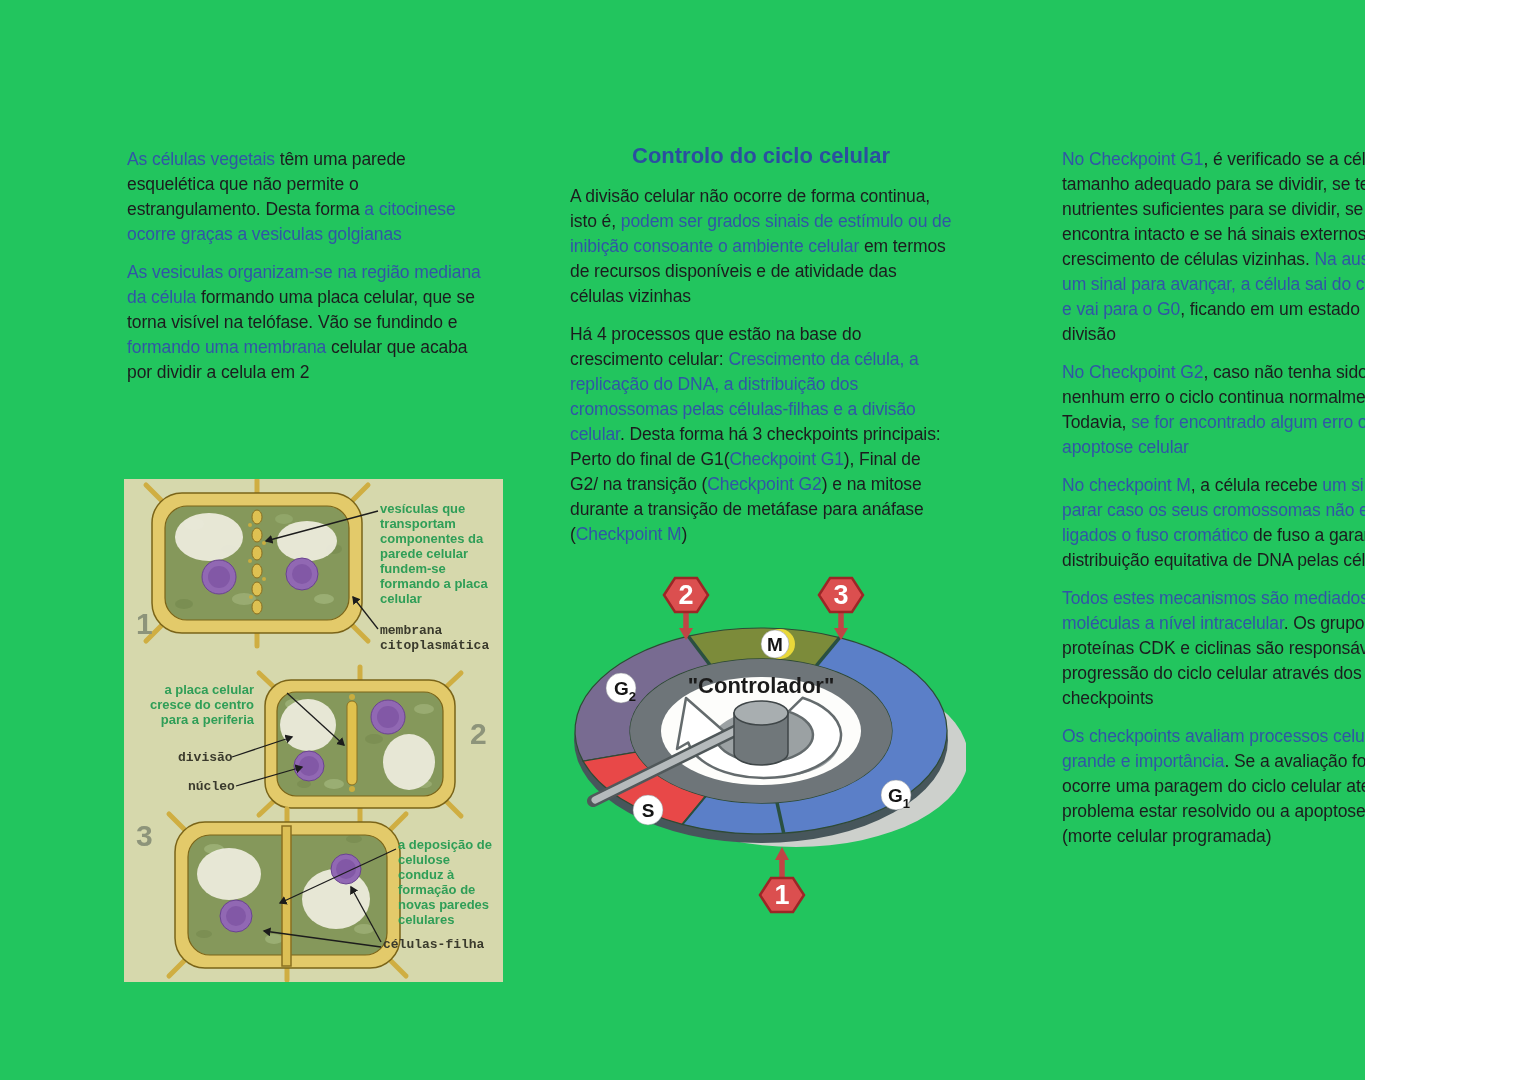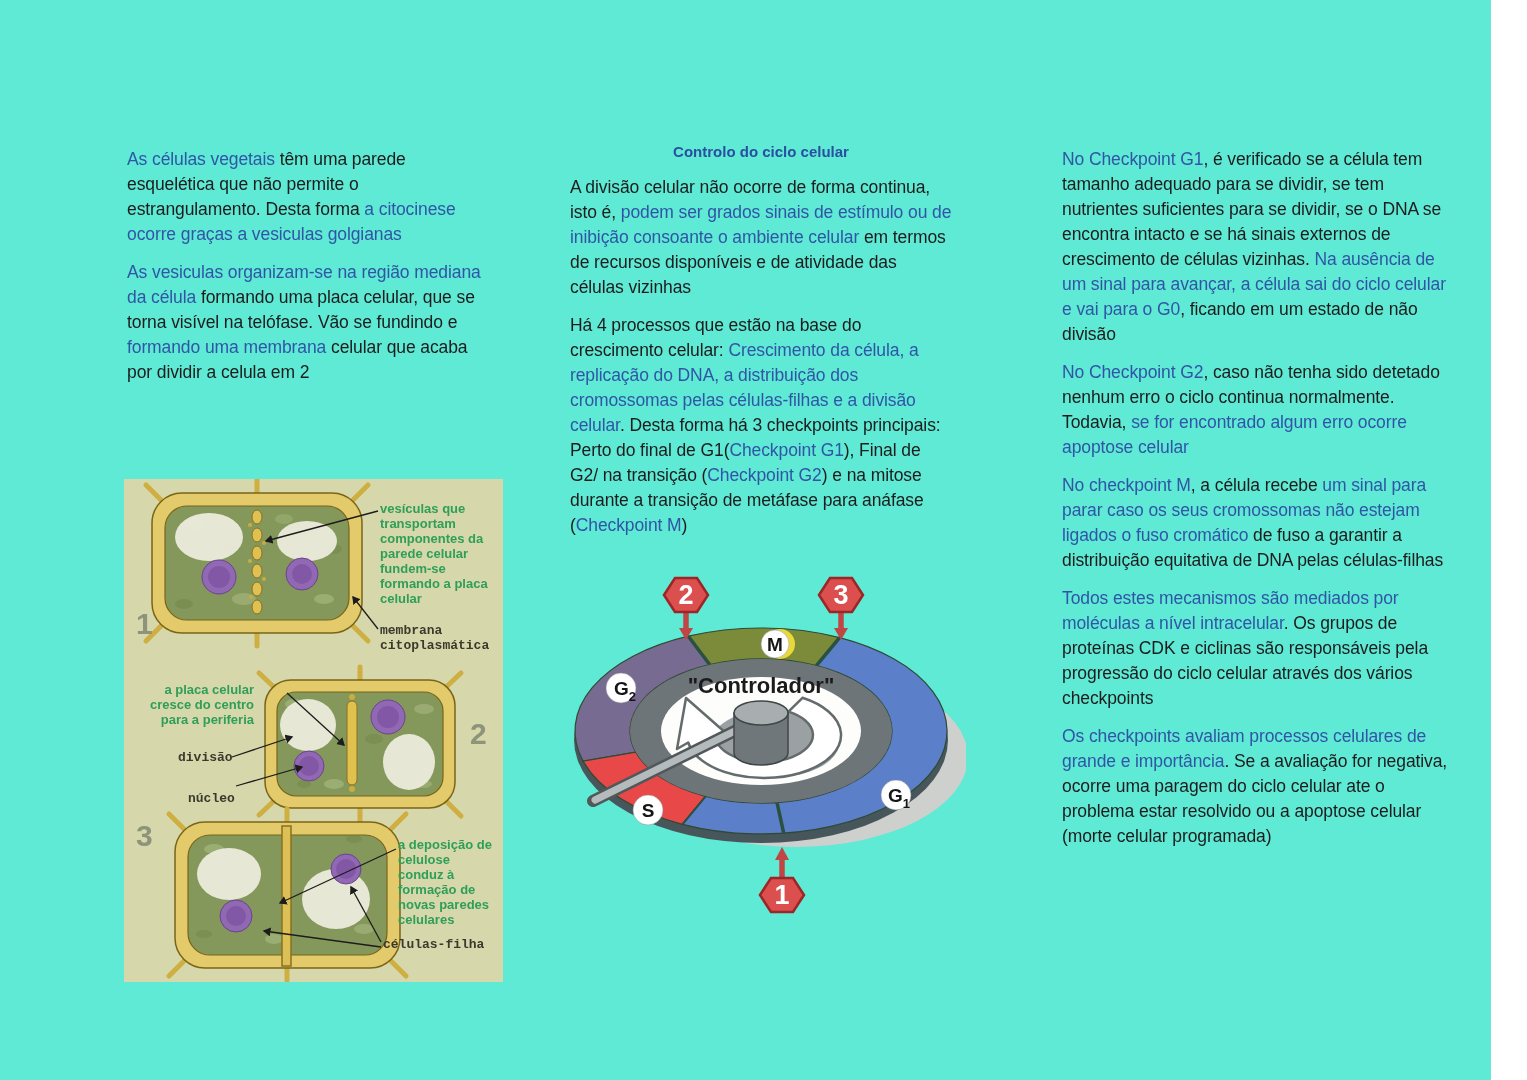--- a/index.html
+++ b/index.html
@@ -1,22 +1,22 @@
 <!DOCTYPE html>
 <html style="--text-blue: #3155a6; --text-black: #1c1c1e; --title-blue: #2b4fa0; --figure-bg: #d6d8ac; --figure-label-green: #2f9e57; --figure-label-dark: #3a3a2c; --stage-number: #8d947a; --phase-g1: #5b7fc8; --phase-g2: #786b91; --phase-s: #e84848; --phase-m: #7c8b3a; --marker-red: #db4f4f;"><head>
 <meta charset="utf-8">
 <style>
   html,body{margin:0;padding:0;background:#ffffff;}
-  .page{position:relative;width:1491px;height:1080px;background:#5eead4;overflow:hidden;
+  .page{position:relative;width:1365px;height:1080px;background:#22c55e;overflow:hidden;
         font-family:"Liberation Sans",sans-serif;}
   .col{position:absolute;}
   .col p{margin:0 0 13px 0;font-size:17.5px;line-height:25px;letter-spacing:-0.1px;}
   .c-blue{color:var(--text-blue);}
   .c-black{color:var(--text-black);}
-  .title{font-size:15px;font-weight:bold;text-align:center;color:var(--title-blue);
+  .title{font-size:22px;font-weight:bold;text-align:center;color:var(--title-blue);
          margin:0 0 15px 0;letter-spacing:0;}
   .col1{left:127px;top:147px;width:368px;}
   .col2{left:570px;top:143px;width:382px;}
   .col3{left:1015px;top:147px;width:392px;margin-left:47px;}
   .figure{position:absolute;left:124px;top:431px;width:379px;height:503px;
           background:var(--figure-bg);margin-top:48px;}
   .figure svg{position:absolute;left:0;top:0;}
   .flabel{position:absolute;font-weight:bold;font-size:13px;line-height:15px;}
   .flabel.green{color:var(--figure-label-green);}
   .flabel.dark{color:var(--figure-label-dark);font-family:Liberation Mono, monospace;}
@@ -150,21 +150,21 @@
         <line x1="272" y1="370" x2="156" y2="424"></line>
         <line x1="257" y1="463" x2="227" y2="408"></line>
         <line x1="257" y1="468" x2="140" y2="452"></line>
       </g>
     </svg>
 
     <div class="flabel green" style="left:256px;top:22px;width:112px;">vesículas que transportam componentes da parede celular fundem-se formando a placa celular</div>
     <div class="flabel dark" style="left:256px;top:144px;width:112px;">membrana citoplasmática</div>
     <div class="flabel green" style="left:10px;top:203px;width:120px;text-align:right;">a placa celular cresce do centro para a periferia</div>
     <div class="flabel dark" style="left:54px;top:271px;">divisão</div>
-    <div class="flabel dark" style="left:64px;top:312px;">núcleo</div>
+    <div class="flabel dark" style="left:64px;top:300px;">núcleo</div>
     <div class="flabel green" style="left:274px;top:358px;width:100px;">a deposição de celulose conduz à formação de novas paredes celulares</div>
     <div class="flabel dark" style="left:259px;top:458px;">células-filha</div>
     <div class="stage" style="left:12px;top:128px;">1</div>
     <div class="stage" style="left:346px;top:238px;">2</div>
     <div class="stage" style="left:12px;top:340px;">3</div>
   </div>
 
   <div class="col col2">
     <h1 class="title">Controlo do ciclo celular</h1>
     <p><span class="c-black">A divisão celular não ocorre de forma continua, isto é, </span><span class="c-blue">podem ser grados sinais de estímulo ou de inibição consoante o ambiente celular</span><span class="c-black"> em termos de recursos disponíveis e de atividade das células vizinhas</span></p>

